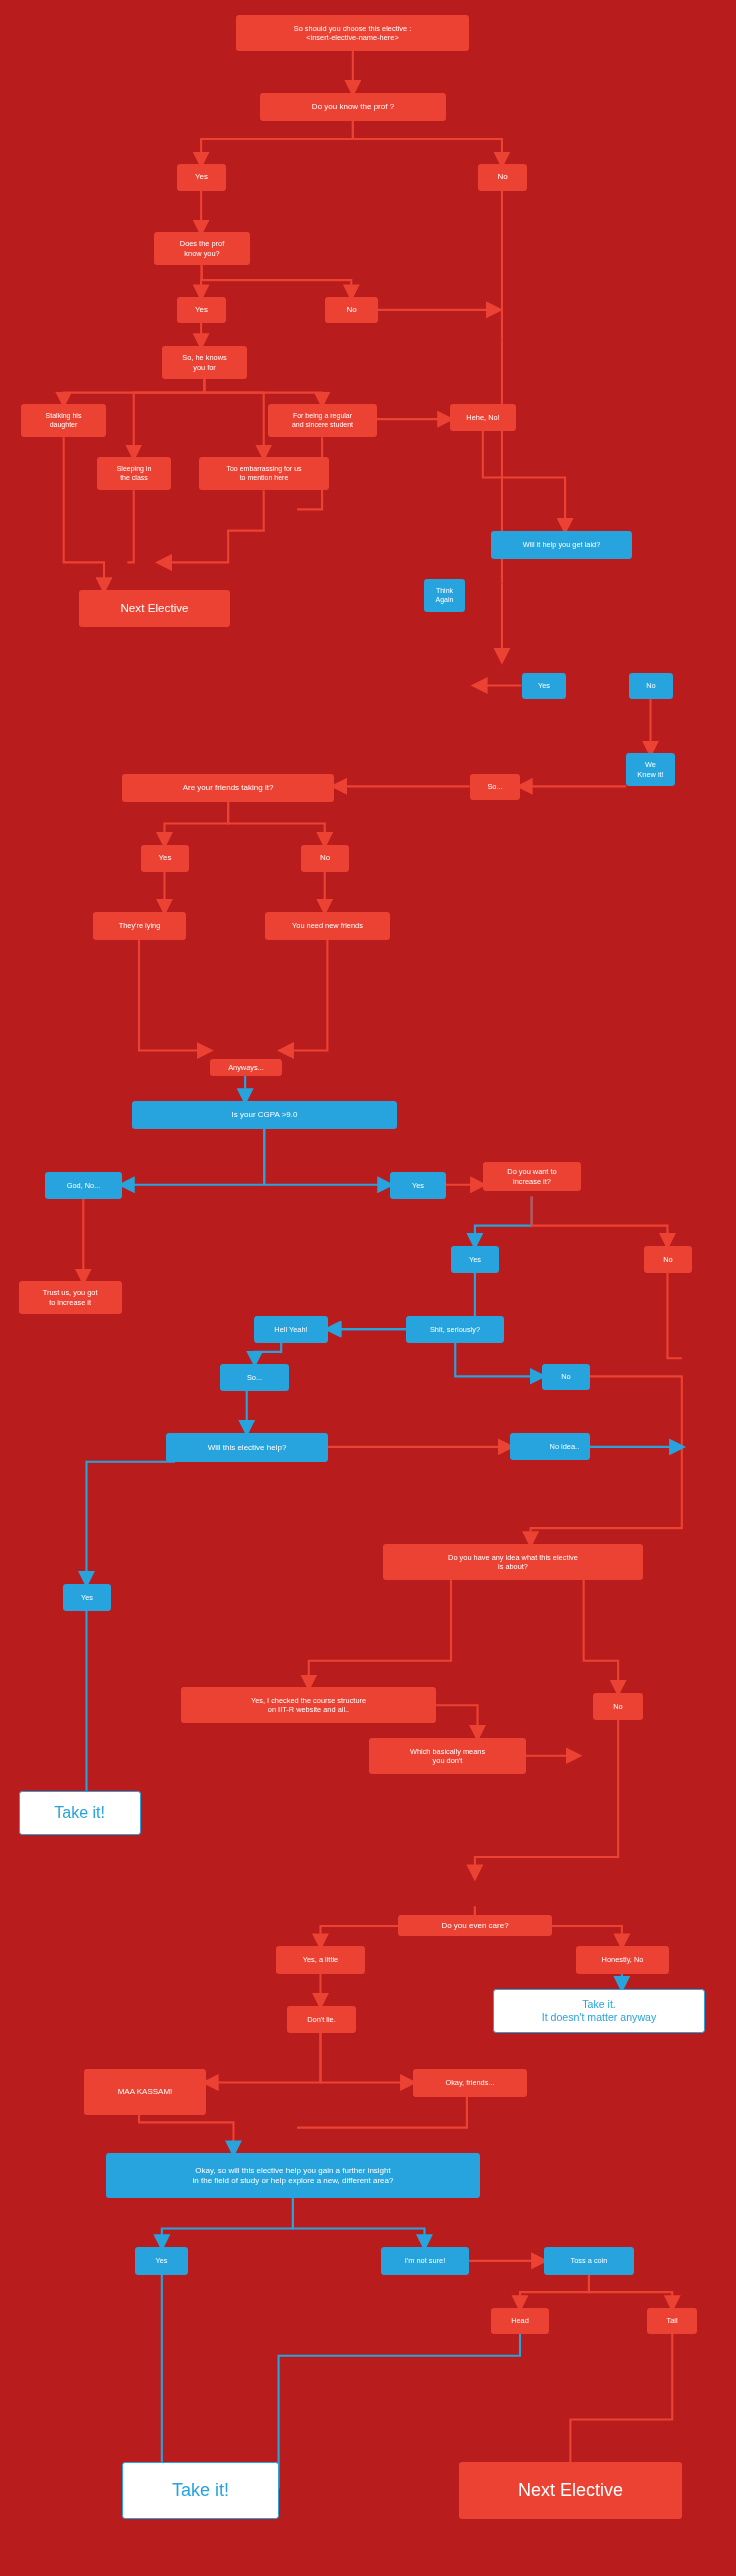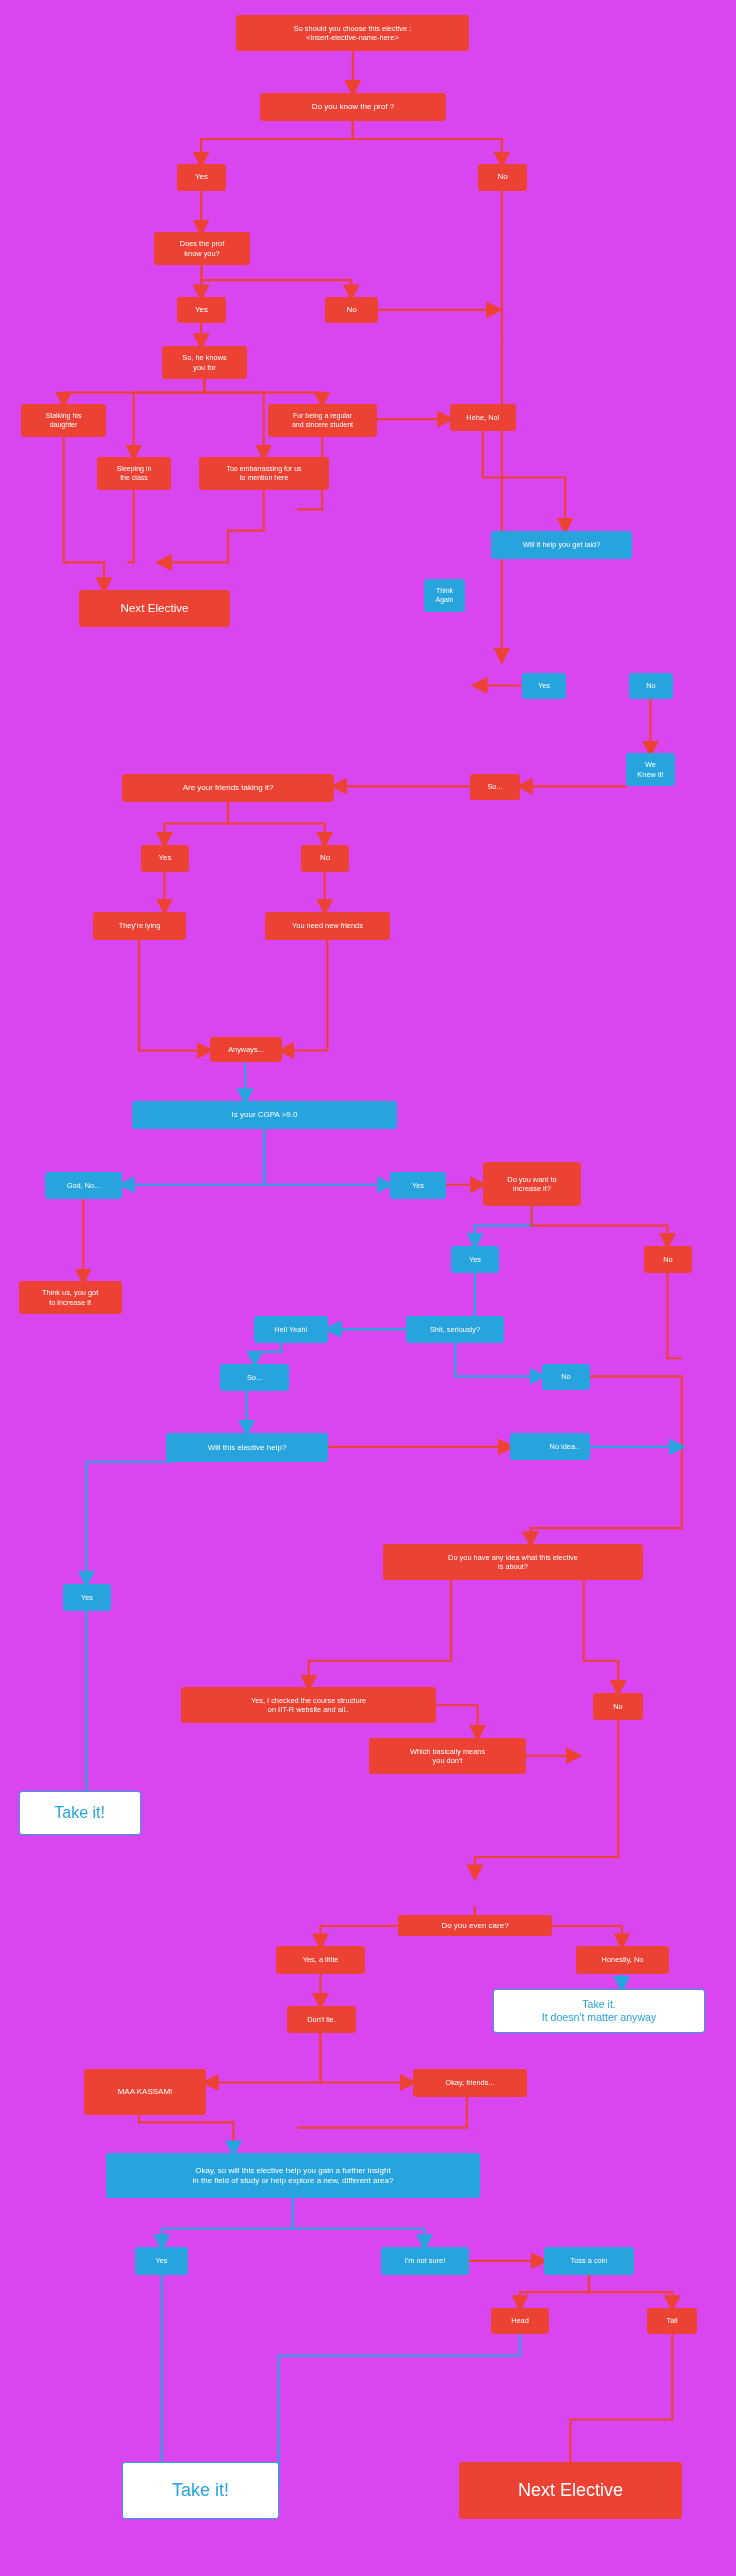--- a/index.html
+++ b/index.html
@@ -8,21 +8,21 @@
     background: #ffffff;
   }
   body {
     font-family: "Liberation Sans", sans-serif;
   }
   #canvas {
     position: relative;
     width: 737px;
     height: 2576px;
     overflow: hidden;
-    background: #d946ef;
+    background: #b91c1c;
   }
   #edges {
     position: absolute;
     left: 0; top: 0;
     width: 737px;
     height: 2576px;
     pointer-events: none;
   }
   .node {
     position: absolute;
@@ -214,29 +214,29 @@
       <div class="node blue f14" style="left: 522px; top: 673px; width: 44px; height: 25.5px;">Yes</div>
       <div class="node blue f14" style="left: 629px; top: 673px; width: 44px; height: 25.5px;">No</div>
       <div class="node blue f14" style="left: 626px; top: 753px; width: 49px; height: 33px;">We
 Knew it!</div>
       <div class="node red f15" style="left: 122px; top: 774px; width: 212px; height: 28px;">Are your friends taking it?</div>
       <div class="node red f14" style="left: 470px; top: 774px; width: 50px; height: 25.5px;">So...</div>
       <div class="node red f15" style="left: 141px; top: 845px; width: 48px; height: 26.5px;">Yes</div>
       <div class="node red f15" style="left: 301px; top: 845px; width: 48px; height: 26.5px;">No</div>
       <div class="node red f14" style="left: 93px; top: 912px; width: 93px; height: 28px;">They're lying</div>
       <div class="node red f14" style="left: 265px; top: 912px; width: 125px; height: 28px;">You need new friends</div>
-      <div class="node red f14" style="left: 210px; top: 1037px; width: 72px; height: 25px;">Anyways...</div>
+      <div class="node red f14" style="left: 210px; top: 1059px; width: 72px; height: 17px;">Anyways...</div>
       <div class="node blue f15" style="left: 132px; top: 1101px; width: 265px; height: 28px;">Is your CGPA &gt;9.0</div>
       <div class="node blue f14" style="left: 45px; top: 1172px; width: 77px; height: 26.5px;">God, No...</div>
       <div class="node blue f14" style="left: 390px; top: 1172px; width: 56px; height: 26.5px;">Yes</div>
-      <div class="node red f14" style="left: 483px; top: 1162px; width: 98px; height: 44px;">Do you want to
+      <div class="node red f14" style="left: 483px; top: 1162px; width: 98px; height: 29px;">Do you want to
 increase it?</div>
       <div class="node blue f14" style="left: 451px; top: 1246px; width: 48px; height: 26.5px;">Yes</div>
       <div class="node red f14" style="left: 644px; top: 1246px; width: 48px; height: 26.5px;">No</div>
-      <div class="node red f14" style="left: 18.6px; top: 1281px; width: 103px; height: 33px;">Think us, you got
+      <div class="node red f14" style="left: 18.6px; top: 1281px; width: 103px; height: 33px;">Trust us, you got
 to increase it</div>
       <div class="node blue f14" style="left: 254px; top: 1316px; width: 74px; height: 26.5px;">Hell Yeah!</div>
       <div class="node blue f14" style="left: 406px; top: 1316px; width: 98px; height: 26.5px;">Shit, seriously?</div>
       <div class="node blue f14" style="left: 220px; top: 1364px; width: 69px; height: 26.5px;">So...</div>
       <div class="node blue f14" style="left: 542px; top: 1364px; width: 48px; height: 25.5px;">No</div>
       <div class="node blue f15" style="left: 166px; top: 1433px; width: 162px; height: 29px;">Will this elective help?</div>
       <div class="node blue f14" style="left: 510px; top: 1433px; width: 80px; height: 26.5px; padding-left: 32px;">No idea..</div>
       <div class="node red f14" style="left: 383px; top: 1544px; width: 260px; height: 36px;">Do you have any idea what this elective
 is about?</div>
       <div class="node blue f14" style="left: 63px; top: 1584px; width: 48px; height: 26.5px;">Yes</div>

